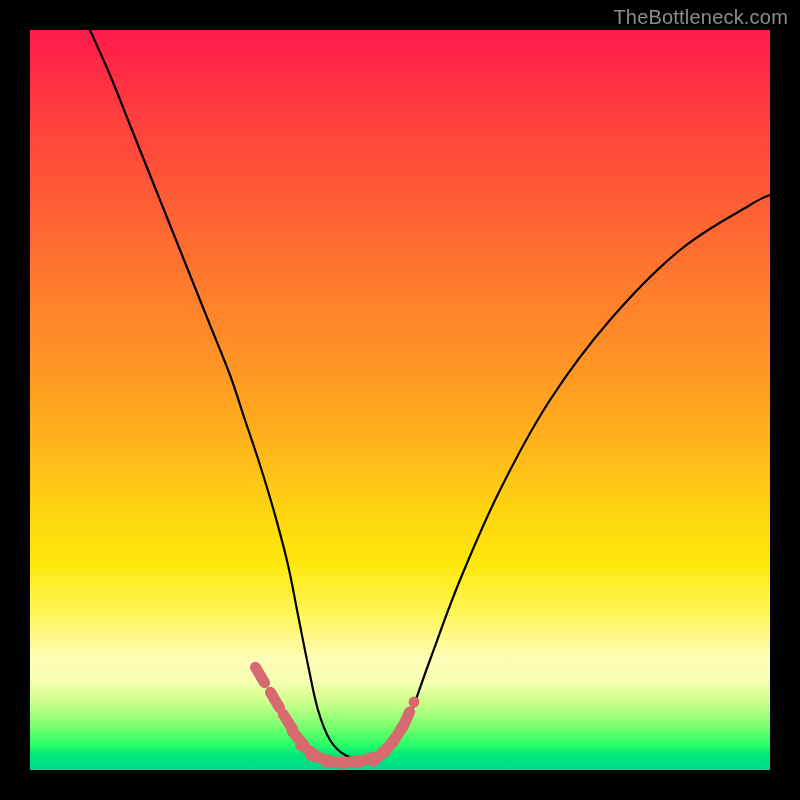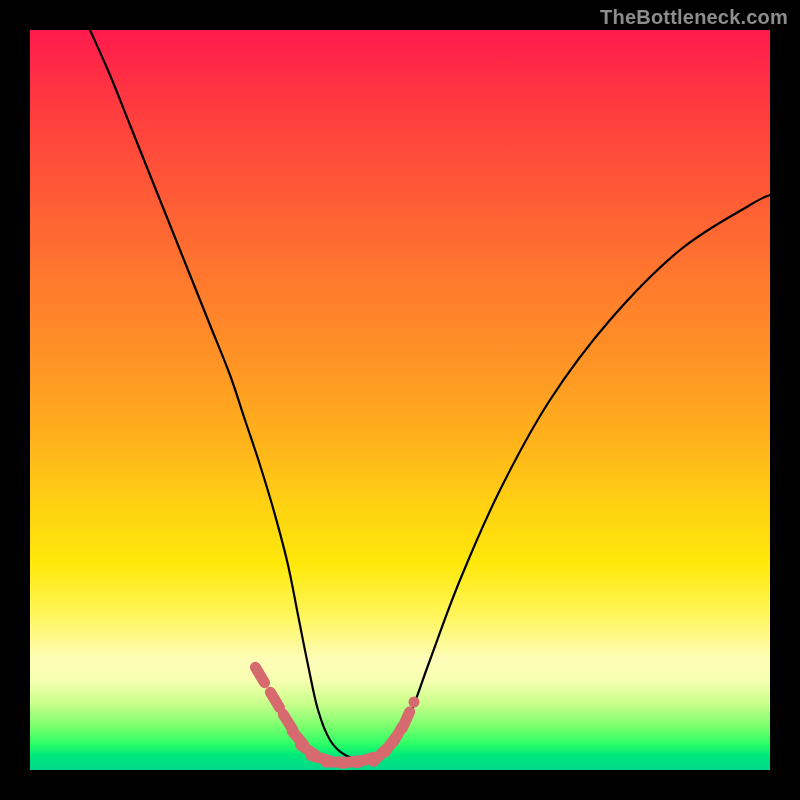--- a/index.html
+++ b/index.html
@@ -45,21 +45,21 @@
       #00e87a 98%,
       #00d98c 100%
     );
   }
   .watermark {
     position: absolute;
     top: 6px;
     right: 12px;
     color: #8d8d8d;
     font-size: 20px;
-    font-weight: 700;
+    font-weight: 400;
     letter-spacing: 0.2px;
     user-select: none;
   }
   svg.curve {
     position: absolute;
     left: 0;
     top: 0;
     width: 740px;
     height: 740px;
     overflow: visible;

